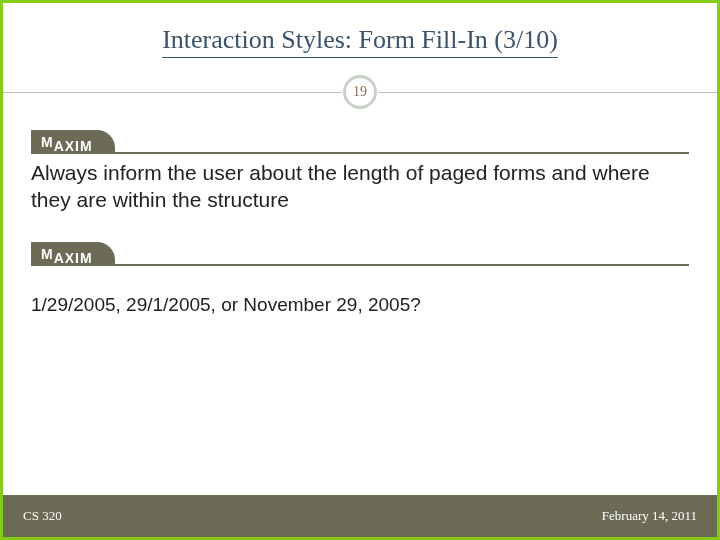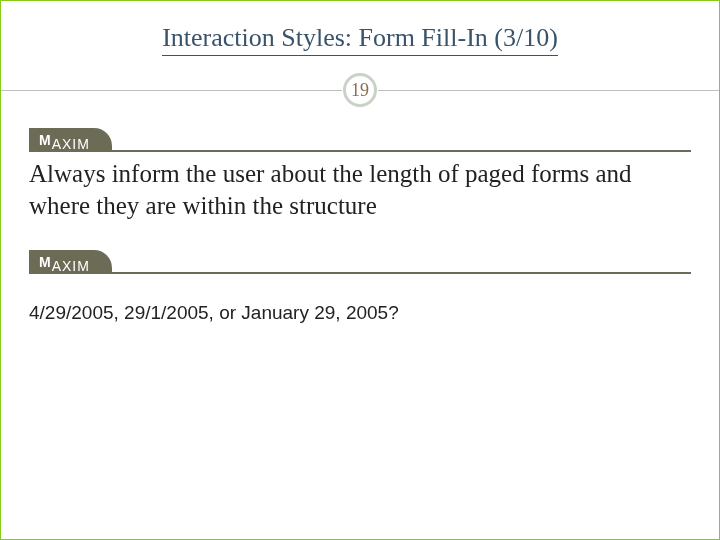--- a/index.html
+++ b/index.html
@@ -5,21 +5,21 @@
   * { margin: 0; padding: 0; box-sizing: border-box; }
   html, body { width: 720px; height: 540px; overflow: hidden; }
   body {
     background: #fff;
     font-family: Georgia, 'Times New Roman', serif;
     position: relative;
   }
   .slide {
     width: 720px;
     height: 540px;
-    border: 1px solid #84cc16;
+    border: 3px solid #84cc16;
     position: relative;
     background: #fff;
   }
   .title-wrap {
     text-align: center;
     padding-top: 22px;
   }
   .title {
     font-size: 26px;
     color: #39536a;
@@ -47,21 +47,21 @@
     top: 50%;
     transform: translate(-50%, -50%);
     width: 34px;
     height: 34px;
     border-radius: 50%;
     border: 3px solid #c9d2c6;
     background: #fff;
     display: flex;
     align-items: center;
     justify-content: center;
-    font-size: 18px;
+    font-size: 14px;
     color: #8a6f4a;
     font-family: Georgia, serif;
   }
   .content {
     padding: 18px 28px 0 28px;
   }
   .maxim-row {
     display: flex;
     align-items: stretch;
     height: 24px;
@@ -74,32 +74,32 @@
     font-family: Arial, Helvetica, sans-serif;
     font-size: 14px;
     letter-spacing: 1px;
     padding: 3px 22px 3px 10px;
     display: inline-flex;
     align-items: center;
     border-top-right-radius: 18px;
     line-height: 1;
   }
   .maxim-chip .bold { font-weight: 700; }
-  .maxim-chip .thin { font-weight: 400; margin-top: 8px; }
+  .maxim-chip .thin { font-weight: 700; margin-top: 8px; }
   .maxim-rule {
     flex: 1;
     align-self: flex-end;
     border-bottom: 2px solid #6b6b56;
     margin-left: -4px;
   }
   .body-text {
-    font-size: 25px;
+    font-size: 21px;
     color: #222;
     line-height: 1.28;
-    font-family: Liberation Serif, serif;
+    font-family: Liberation Sans, sans-serif;
     margin: 6px 0 0 0;
   }
   .gap { height: 28px; }
   .gap2 { height: 18px; }
   .date-q {
     font-family: Arial, Helvetica, sans-serif;
     font-size: 19px;
     color: #222;
     margin-top: 8px;
   }
@@ -150,18 +150,22 @@
     <div class="maxim-row">
       <div class="maxim-chip">
         <span class="bold">M</span>
           <span class="thin">AXIM</span>
       </div>
       <div class="maxim-rule"></div>
     </div>
 
     <div class="gap2"></div>
 
-    <p class="date-q">4/29/2005, 29/1/2005, or January 29, 2005?</p>
+    <p class="date-q">1/29/2005, 29/1/2005, or November 29, 2005?</p>
 
   </div>
 
+  <div class="footer">
+    <span>CS 320</span>
+    <span>February 14, 2011</span>
+  </div>
 
 </div>
 
 </body></html>

